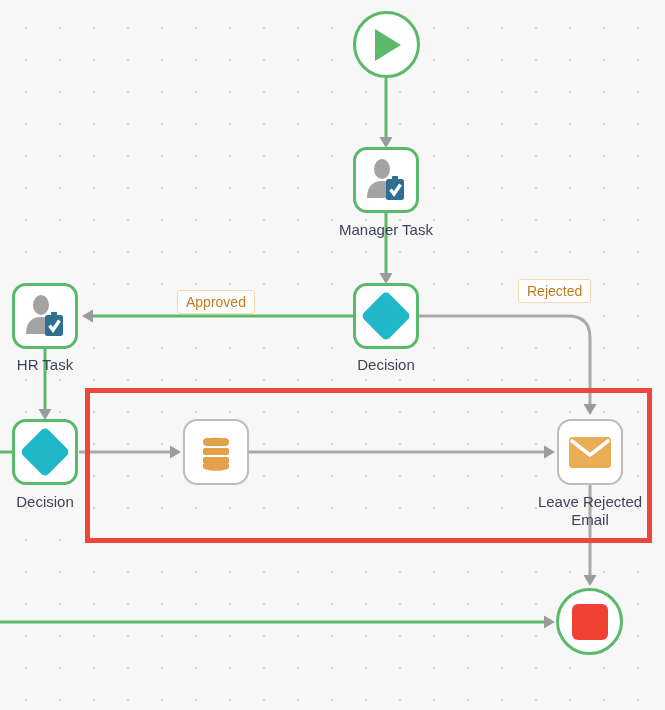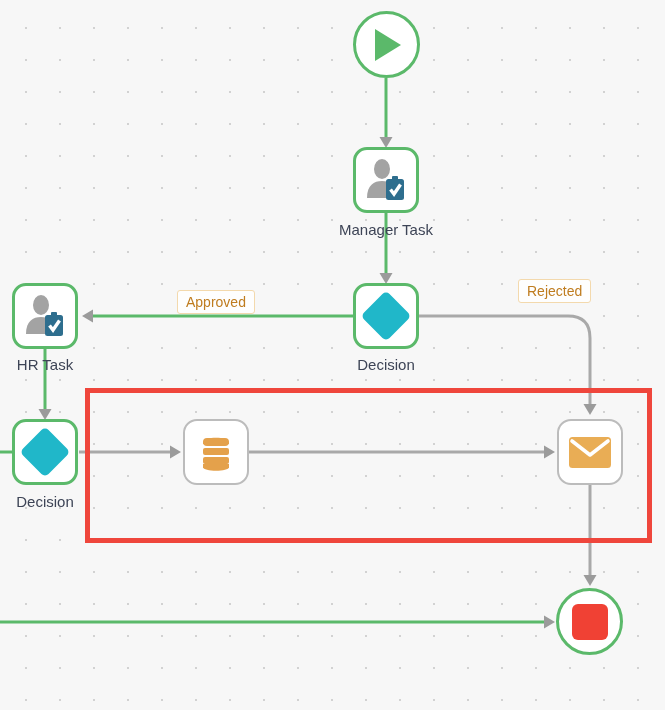--- a/index.html
+++ b/index.html
@@ -148,20 +148,21 @@
       <rect x="8" y="33" width="26" height="4" fill="#e4a14b"></rect>
     </svg>
   </div>
 
   <div class="node gray" style="left:557px;top:419px;">
     <svg width="44" height="33" viewBox="0 0 44 33">
       <rect x="1" y="1" width="42" height="31" rx="3.5" fill="#e9ad55"></rect>
       <path d="M4,5 L22,19 L40,5" stroke="#ffffff" stroke-width="3.6" fill="none" stroke-linecap="round" stroke-linejoin="round"></path>
     </svg>
   </div>
+  <div class="node-label" style="left:520px;top:493px;width:140px;">Leave Rejected Email</div>
 
   <div class="event" style="left:556px;top:588px;">
     <div class="stop-square"></div>
   </div>
 
   <div class="edge-label" style="left:177px;top:290px;">Approved</div>
   <div class="edge-label" style="left:518px;top:279px;">Rejected</div>
 
 </div>
 

